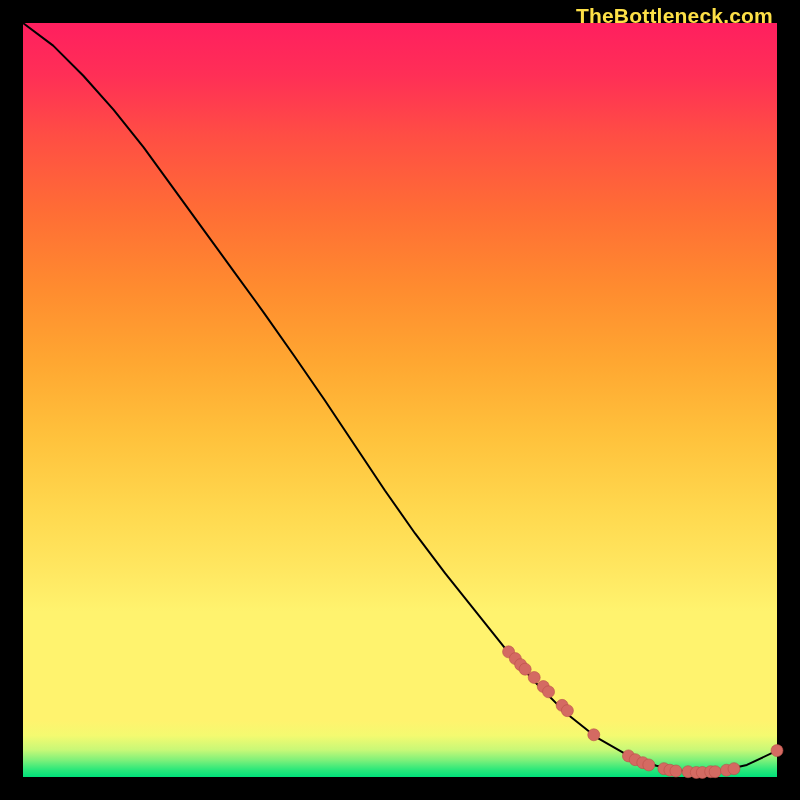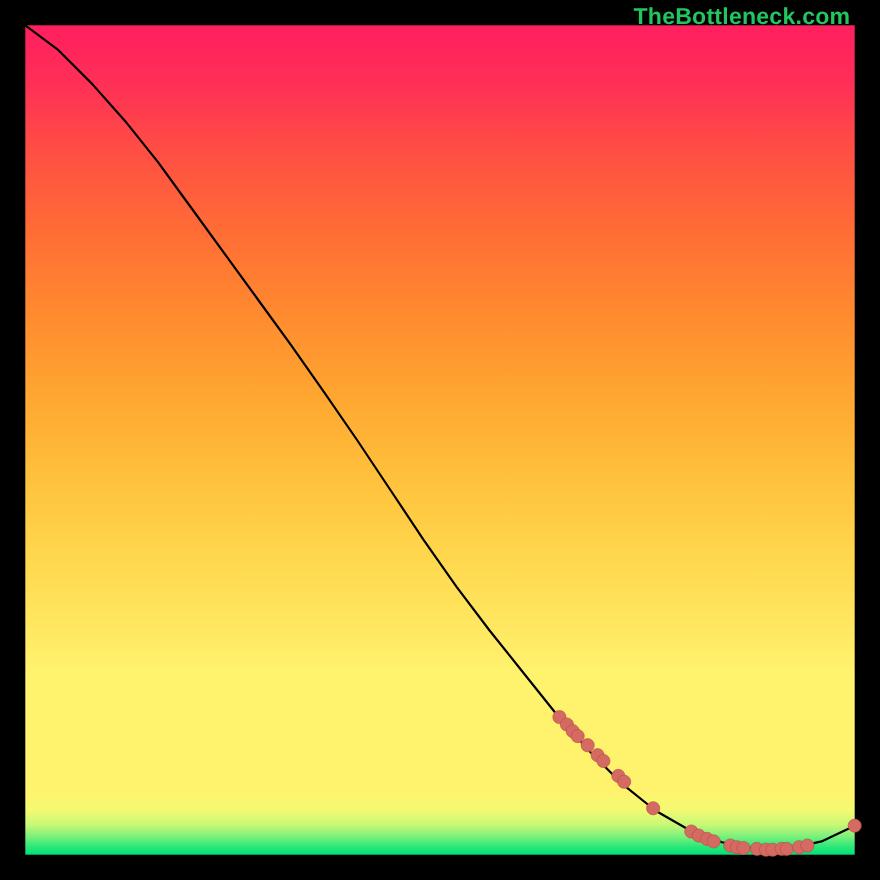--- a/index.html
+++ b/index.html
@@ -41,21 +41,21 @@
       #ff6d35 75%,
       #ff4e44 85%,
       #ff2f56 93%,
       #ff1f5f 100%
     );
   }
   .watermark {
     position: absolute;
     top: 4px;
     right: 27px;
-    color: #22c55e;
+    color: #fde047;
     font-size: 21px;
     font-weight: 600;
     letter-spacing: 0.2px;
     user-select: none;
     pointer-events: none;
   }
   svg.plot-svg {
     position: absolute;
     left: 0;
     top: 0;

